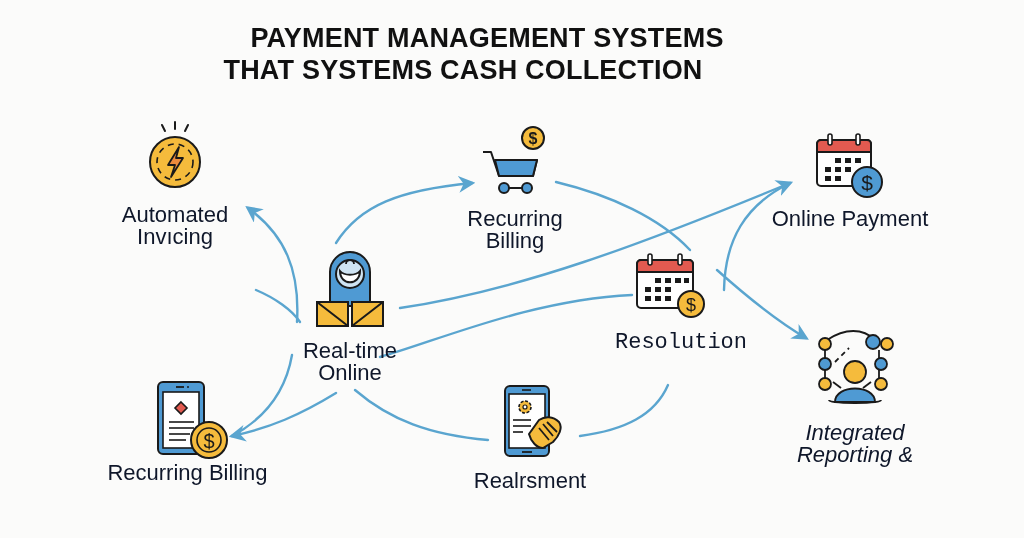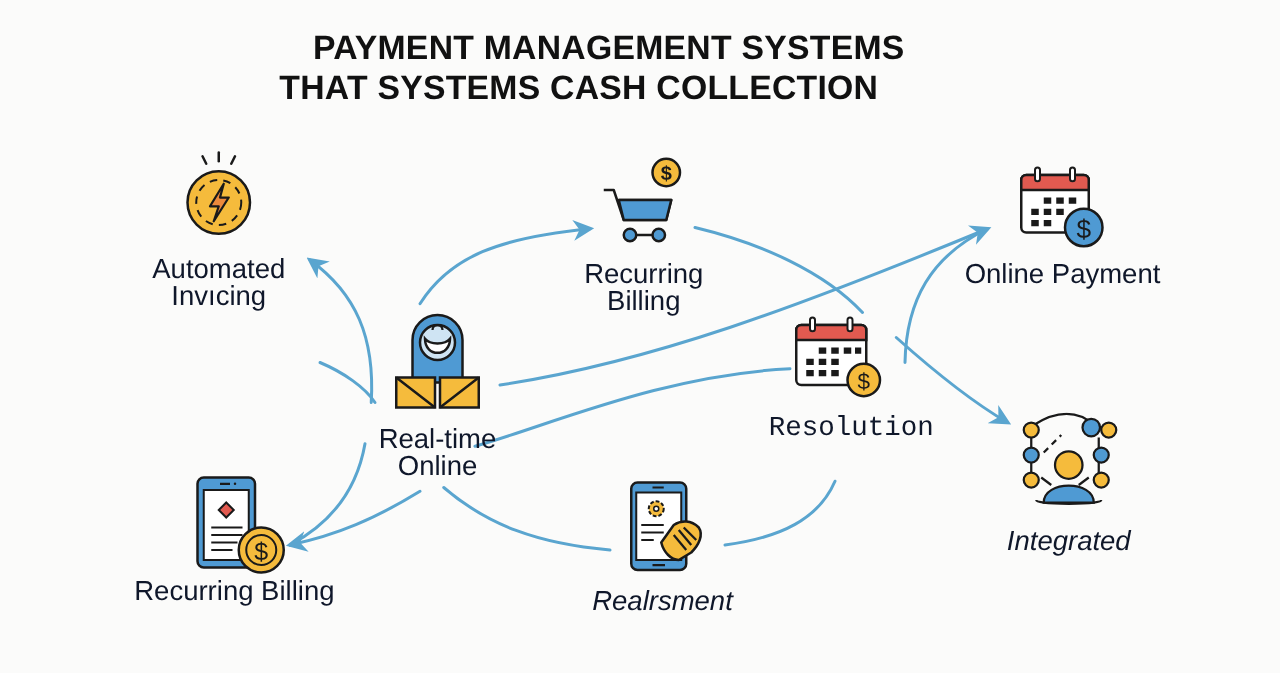--- a/index.html
+++ b/index.html
@@ -178,20 +178,21 @@
     <circle cx="72" cy="14" r="6" fill="#f5bb3c" stroke="#1a1a1a" stroke-width="1.8"></circle>
     <circle cx="10" cy="34" r="6" fill="#4f9ad3" stroke="#1a1a1a" stroke-width="1.8"></circle>
     <circle cx="66" cy="34" r="6" fill="#4f9ad3" stroke="#1a1a1a" stroke-width="1.8"></circle>
     <circle cx="10" cy="54" r="6" fill="#f5bb3c" stroke="#1a1a1a" stroke-width="1.8"></circle>
     <circle cx="66" cy="54" r="6" fill="#f5bb3c" stroke="#1a1a1a" stroke-width="1.8"></circle>
     <circle cx="40" cy="42" r="11" fill="#f5bb3c" stroke="#1a1a1a" stroke-width="1.8"></circle>
     <path d="M20,72 C20,54 60,54 60,72 Z" fill="#4f9ad3" stroke="#1a1a1a" stroke-width="1.8"></path>
   </svg>
   <div class="label" style="margin-top:18px;font-style:italic;">
     <div>Integrated</div>
+    <div>Reporting &amp;</div>
   </div>
 </div>
 
 <div class="node" style="left:105px; top:380px; width:165px;">
   <svg width="84" height="82" viewBox="0 0 84 82">
     <rect x="12" y="2" width="46" height="72" rx="5" fill="#4f9ad3" stroke="#1a1a1a" stroke-width="2"></rect>
     <rect x="17" y="12" width="36" height="56" fill="#fff" stroke="#1a1a1a" stroke-width="1.6"></rect>
     <line x1="30" y1="7" x2="38" y2="7" stroke="#1a1a1a" stroke-width="1.8"></line>
     <circle cx="42" cy="7" r="1" fill="#1a1a1a"></circle>
     <path d="M35,22 L41,28 L35,34 L29,28 Z" fill="#e25a50" stroke="#1a1a1a" stroke-width="1.6"></path>
@@ -221,16 +222,16 @@
       <line x1="18" y1="42" x2="36" y2="42"></line>
       <line x1="18" y1="48" x2="28" y2="48"></line>
     </g>
     <path d="M34,50 L44,36 C50,32 58,32 64,38 C68,44 64,52 58,58 L48,64 C42,64 36,58 34,50 Z" fill="#f5bb3c" stroke="#1a1a1a" stroke-width="2" stroke-linejoin="round"></path>
     <g stroke="#1a1a1a" stroke-width="1.8">
       <line x1="48" y1="40" x2="58" y2="52"></line>
       <line x1="44" y1="44" x2="54" y2="56"></line>
       <line x1="52" y1="38" x2="62" y2="48"></line>
     </g>
   </svg>
-  <div class="label" style="margin-top:10px;font-style:italic;">
+  <div class="label" style="margin-top:10px;">
     <div>Realrsment</div>
   </div>
 </div>
 
 </body></html>

